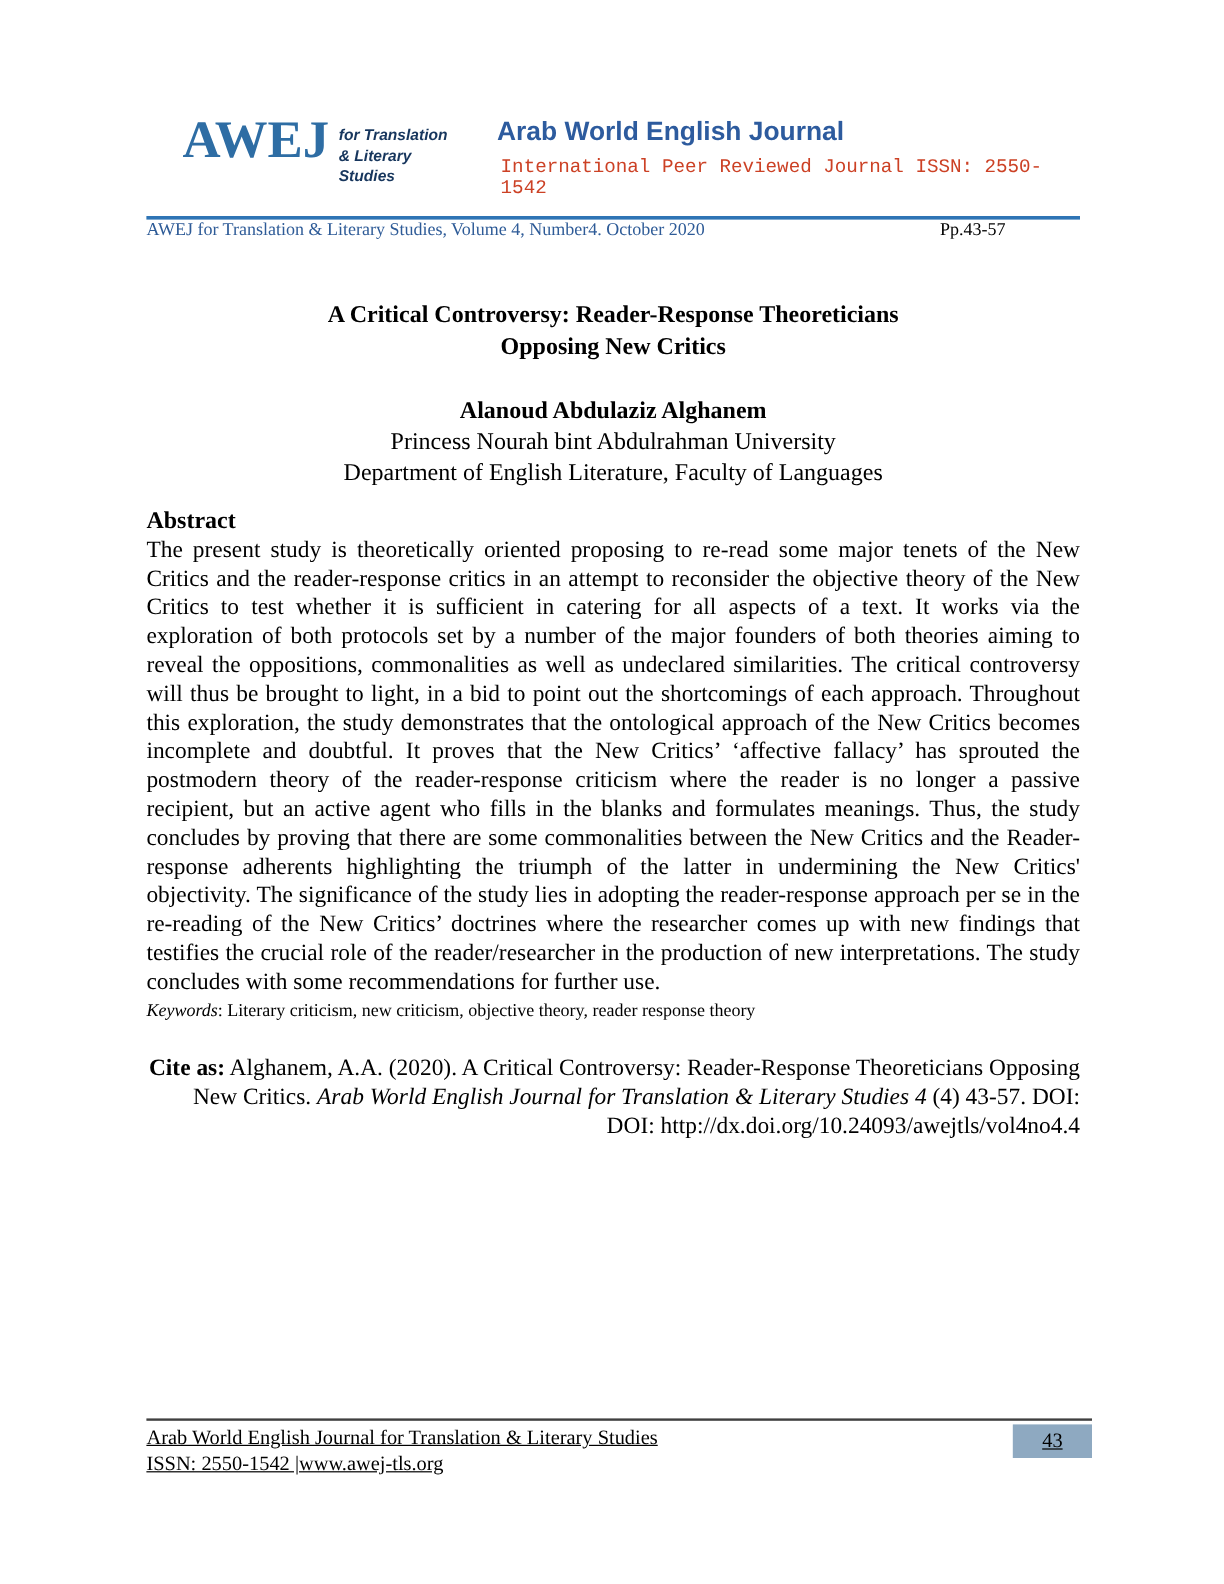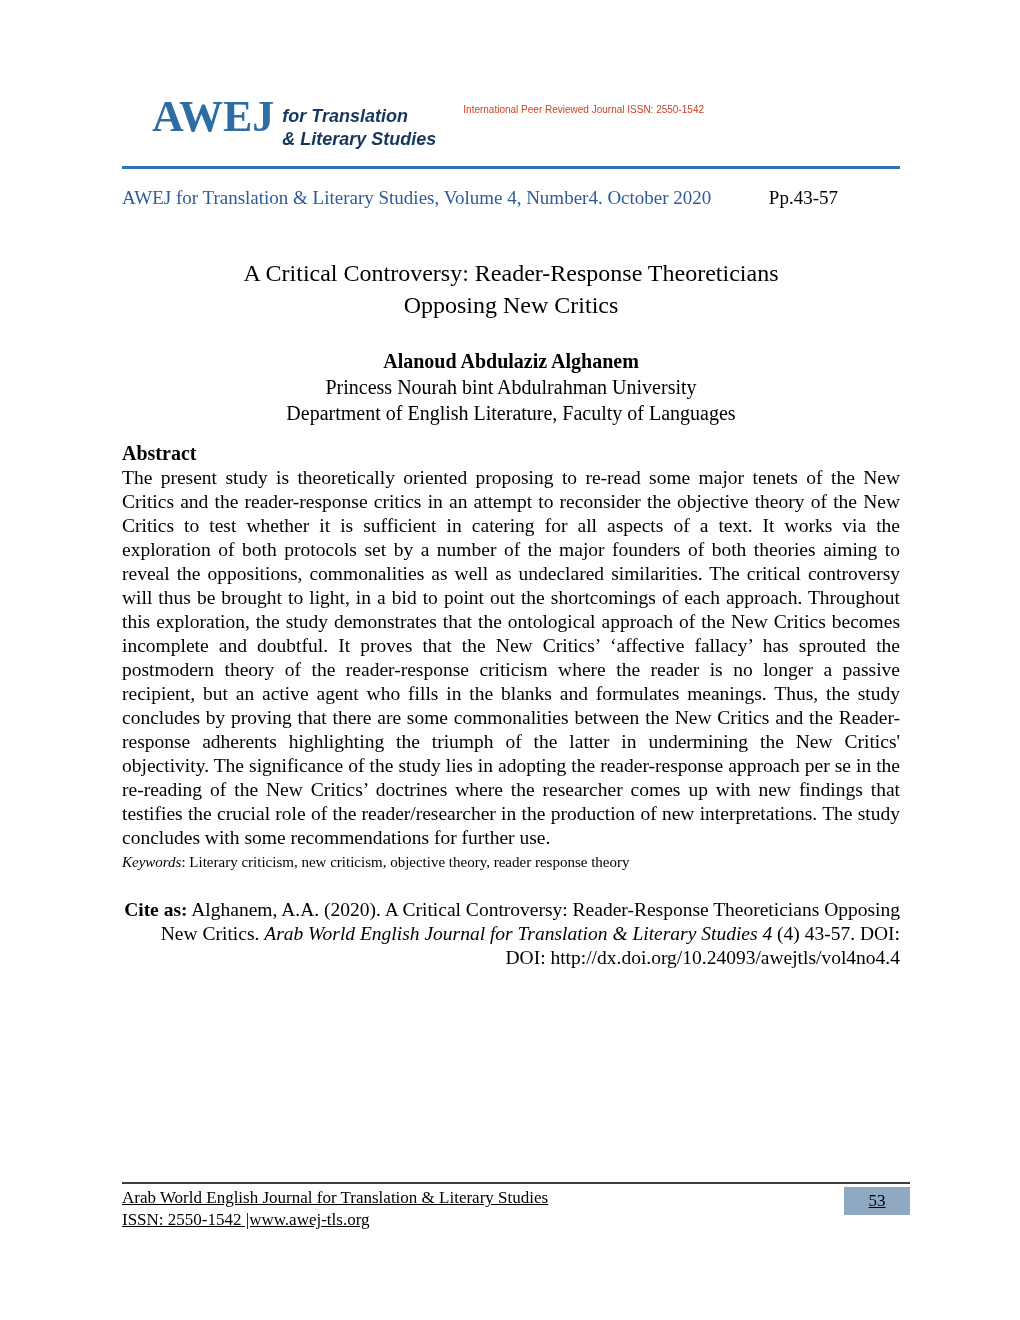--- a/index.html
+++ b/index.html
@@ -14,43 +14,43 @@
   
   .logo-row { display:flex; align-items:flex-start; margin-left:30px; }
   .awej-logo { display:flex; align-items:flex-start; }
   .awej-text {
     font-family:"Liberation Serif", serif; font-weight:bold; font-size:44px;
     line-height:1.0; color:var(--logo-blue,#2E6DA4);
   }
   .logo-tagline {
     margin-left:8px; margin-top:10px;
     font-family:"Liberation Sans", sans-serif; font-style:italic; font-weight:bold;
-    font-size:18px; line-height:1.3; color:var(--tagline-navy,#17365D);
+    font-size:13px; line-height:1.3; color:var(--tagline-navy,#17365D);
   }
   .journal-title-block { margin-left:24px; margin-top:2px; }
   .journal-title {
     font-family:"Liberation Sans", sans-serif; font-weight:bold;
     font-size:22px; color:var(--masthead-blue,#2D5B9E);
   }
   .journal-subtitle {
-    font-family:Liberation Sans, sans-serif; font-size:10px;
+    font-family:Liberation Mono, monospace; font-size:16px;
     color:var(--subtitle-red,#CC4125); margin-top:7px; margin-left:3px;
   }
   .blue-rule { height:3px; background:var(--rule-blue,#2E74B5); margin-top:14px; }
 
   .issue-row {
-    display:flex; justify-content:space-between; margin-top:18px;
-    font-size:19px; padding-right:62px;align-items:center;
+    display:flex; justify-content:space-between; margin-top:1px;
+    font-size:15px; padding-right:62px;align-items:center;
   }
   .issue-info { color:var(--issue-blue,#2E5B97); }
   .issue-pages { color:#000; }
   .doi-line { font-size:17.5px; margin-top:3px; }
 
   
-  .article-title { text-align:center; font-weight:normal; font-size:24px; line-height:1.35; margin-top:48px; }
+  .article-title { text-align:center; font-weight:bold; font-size:20px; line-height:1.35; margin-top:48px; }
   .author-block { text-align:center; font-size:20px; line-height:26px; margin-top:26px; }
   .author-name { font-weight:bold; }
 
   
   .abstract-heading { font-weight:bold; font-size:20px; margin-top:16px; margin-bottom:1px; }
   .abstract-body { font-size:19.5px; line-height:24px; text-align:justify; }
   .keywords-line { font-size:15px; line-height:24px; }
   .keywords-label { font-style:italic; }
 
   
@@ -82,20 +82,21 @@
     <header>
       <div class="logo-row">
         <div class="awej-logo">
           <span class="awej-text">AWEJ</span>
           <div class="logo-tagline">
             <div>for Translation</div>
             <div>&amp; Literary Studies</div>
           </div>
         </div>
         <div class="journal-title-block">
+          <div class="journal-title">Arab World English Journal</div>
           <div class="journal-subtitle">International Peer Reviewed Journal ISSN: 2550-1542</div>
         </div>
       </div>
       <div class="blue-rule"></div>
       <div class="issue-row">
         <span class="issue-info">AWEJ for Translation &amp; Literary Studies, Volume 4, Number4. October 2020</span>
         <span class="issue-pages">Pp.43-57</span>
       </div>
     </header>
 
@@ -120,15 +121,15 @@
       <span class="cite-label">Cite as:</span><span>  Alghanem, A.A. (2020). A Critical Controversy: Reader-Response Theoreticians Opposing New Critics. </span><span class="cite-italic">Arab World English Journal for Translation &amp; Literary Studies 4</span><span> (4) 43-57. DOI: DOI: http://dx.doi.org/10.24093/awejtls/vol4no4.4</span>
     </div>
 
   </div>
 
   <footer class="page-footer">
     <div class="footer-text">
       <div>Arab World English Journal for Translation &amp; Literary Studies</div>
       <div>ISSN: 2550-1542 |www.awej-tls.org</div>
     </div>
-    <div class="page-number-box">53</div>
+    <div class="page-number-box">43</div>
   </footer>
 </div>
 
 </body></html>

